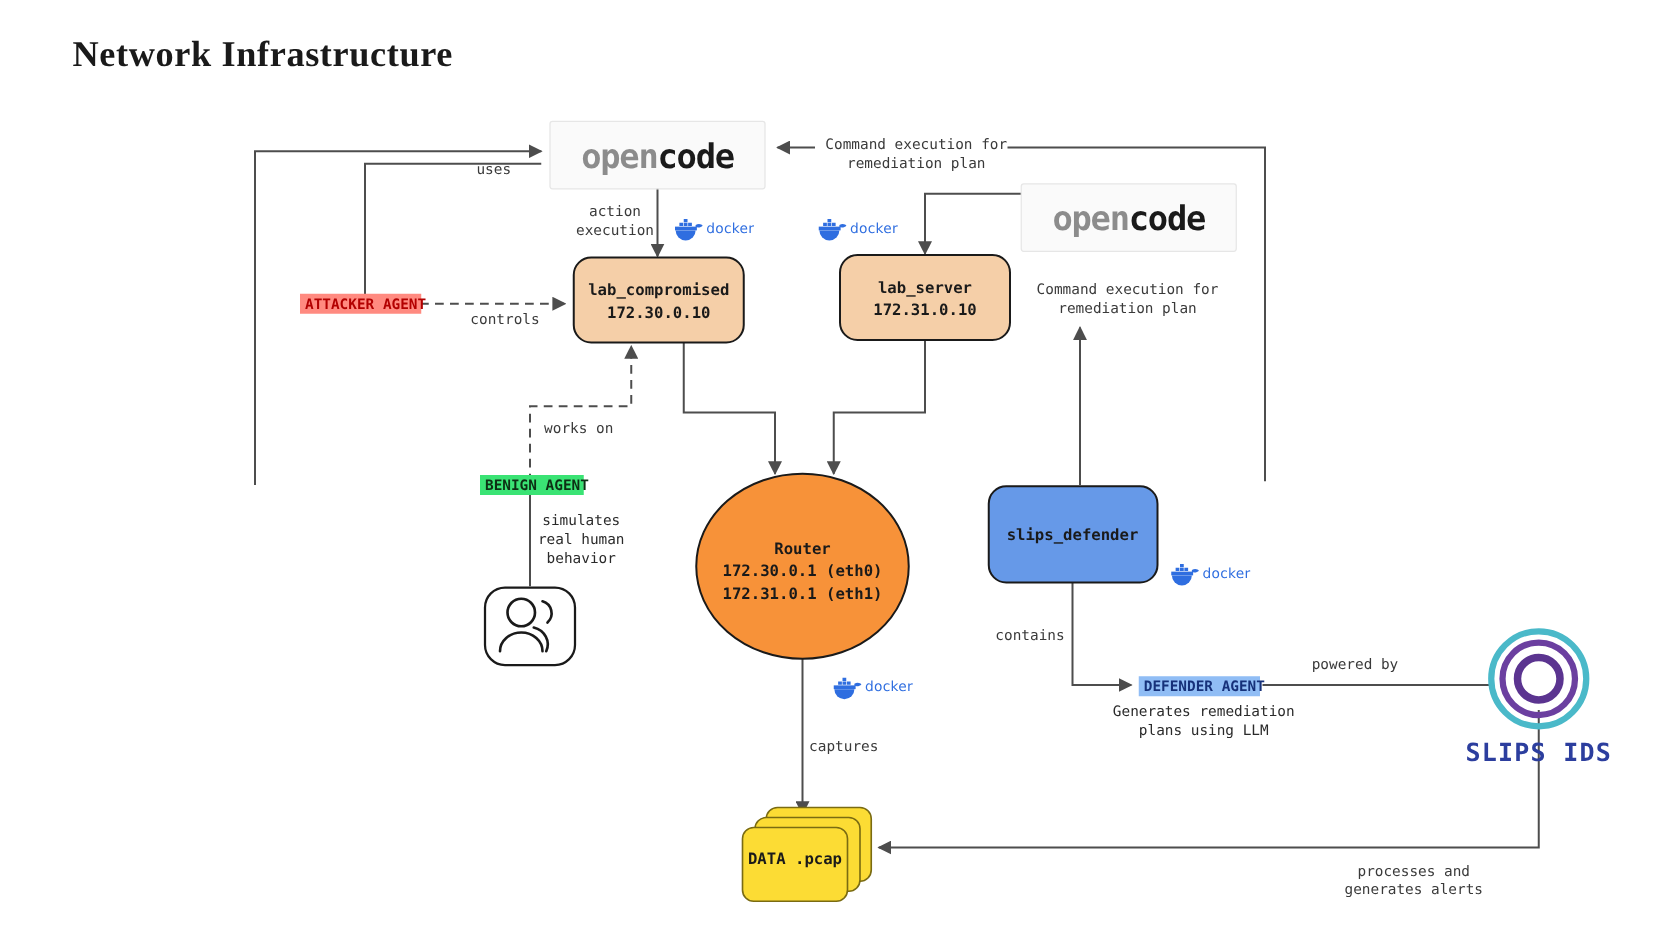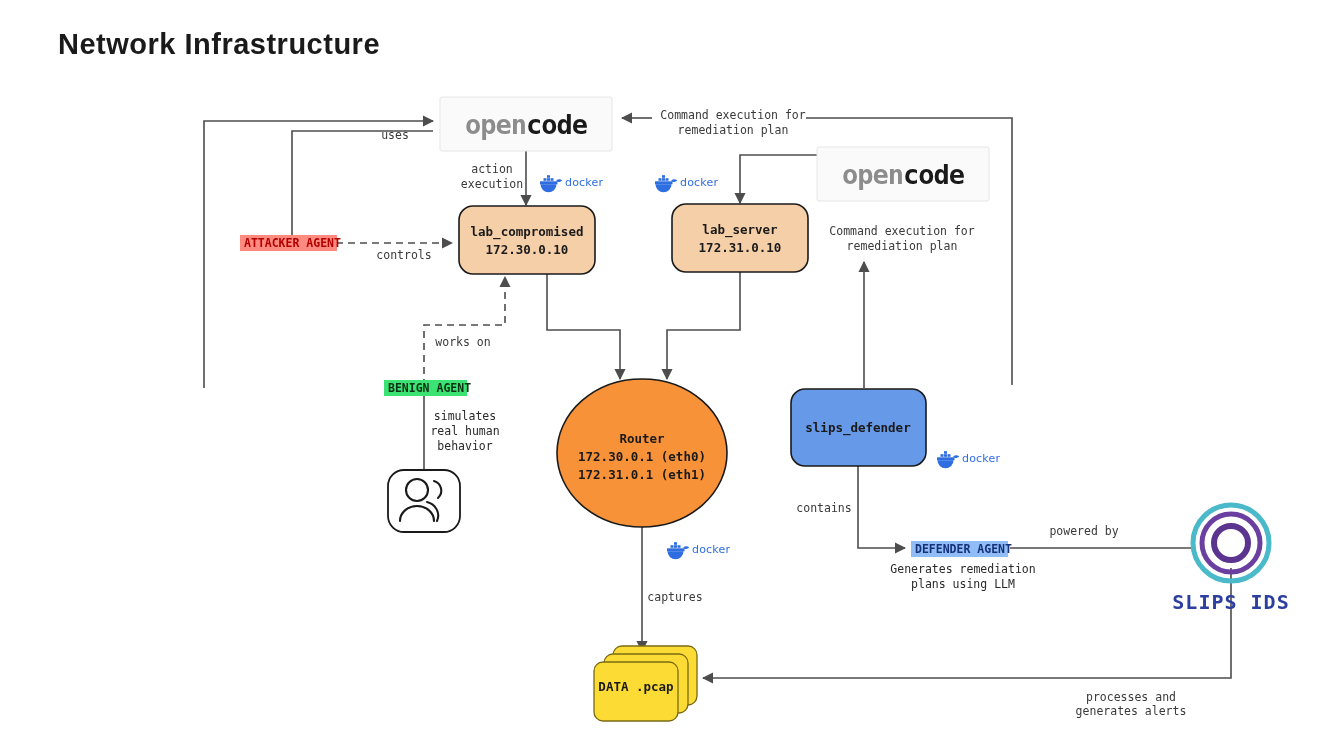--- a/index.html
+++ b/index.html
@@ -16,21 +16,21 @@
   #canvas {
     position: relative;
     width: 1335px;
     height: 748px;
     background: #ffffff;
   }
   #page-title {
     position: absolute;
     left: 58px;
     top: 28px;
-    font-family: Liberation Sans, sans-serif;
+    font-family: Liberation Serif, serif;
     font-size: 29px;
     font-weight: bold;
     color: #1a1a1a;
     letter-spacing: 0.5px;
     white-space: nowrap;
   }
   svg#diagram {
     position: absolute;
     left: 0;
     top: 0;

